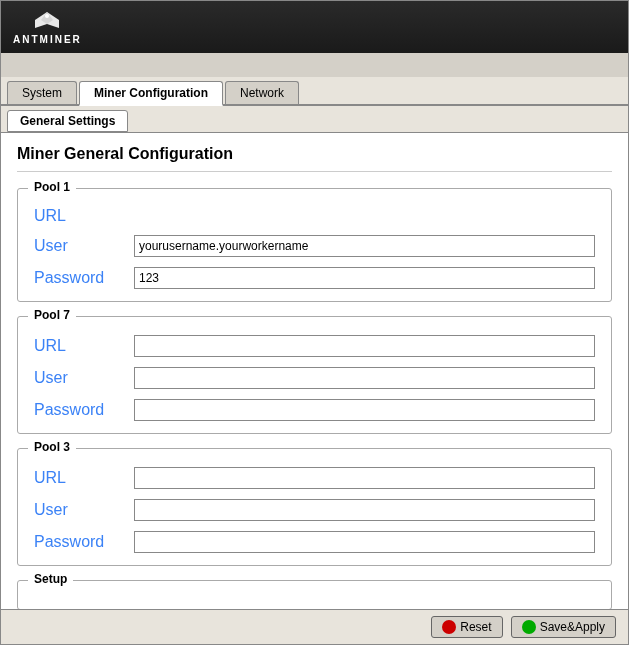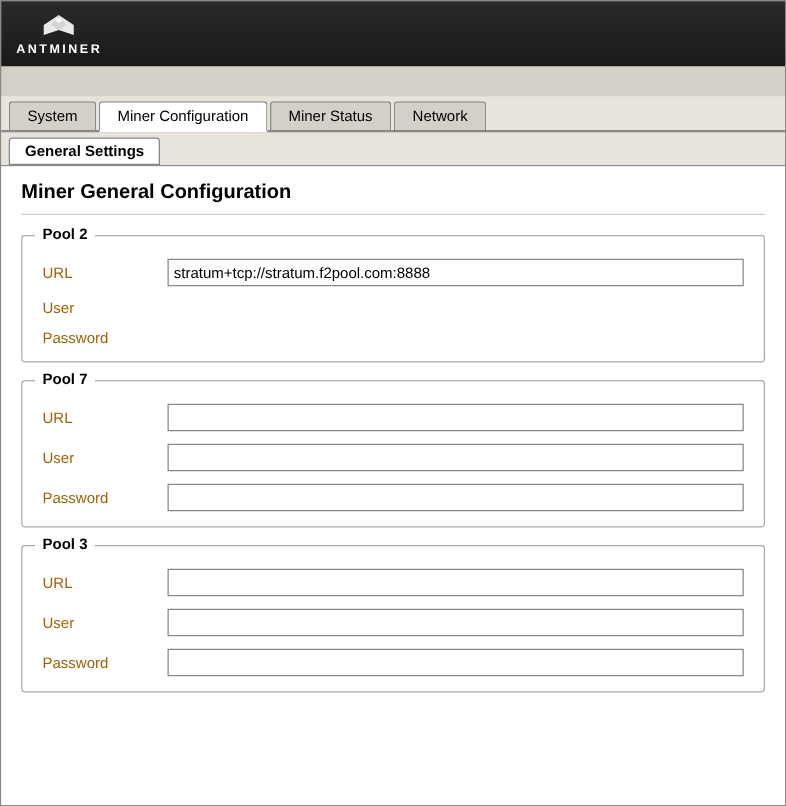--- a/index.html
+++ b/index.html
@@ -67,21 +67,21 @@
       background: #d4d0c8;
       cursor: pointer;
       font-size: 12px;
       border-radius: 3px 3px 0 0;
       color: #000;
     }
 
     .nav-tab.active {
       background: #ffffff;
       border-bottom: 2px solid #ffffff;
-      font-weight: normal;
+      font-weight: bold;
       margin-bottom: -2px;
       z-index: 1;
       position: relative;
     }
 
     
     .sub-nav-bar {
       background: #e8e4dc;
       padding: 4px 6px 0 6px;
       border-bottom: 1px solid #888;
@@ -141,22 +141,22 @@
     }
 
     .form-row {
       display: flex;
       align-items: center;
       margin-top: 10px;
     }
 
     .form-label {
       width: 100px;
-      font-size: 12px;
-      color: #a16207;
+      font-size: 16px;
+      color: #3b82f6;
       flex-shrink: 0;
     }
 
     .form-input {
       flex: 1;
       height: 22px;
       border: 1px solid #888;
       padding: 2px 4px;
       font-size: 12px;
       background: #fff;
@@ -235,43 +235,43 @@
         <polygon points="14,2 20,10 14,14 8,10" fill="#ccc" opacity="0.7"></polygon>
         <circle cx="14" cy="6" r="2" fill="#fff"></circle>
       </svg>
       <span class="logo-text">ANTMINER</span>
     </div>
   </div>
 
   <div class="nav-bar">
     <div class="nav-tab">System</div>
     <div class="nav-tab active">Miner Configuration</div>
-    <div class="nav-tab">Miner Status</div>
     <div class="nav-tab">Network</div>
   </div>
 
   <div class="sub-nav-bar">
     <div class="sub-tab active">General Settings</div>
   </div>
 
   <div class="content-area">
 
     <div class="page-title">Miner General Configuration</div>
 
     <div class="fieldset-group">
-      <span class="fieldset-legend">Pool 2</span>
+      <span class="fieldset-legend">Pool 1</span>
       <div class="form-row">
         <label class="form-label">URL</label>
-        <input class="form-input" type="text" value="stratum+tcp://stratum.f2pool.com:8888" style="">
       </div>
       <div class="form-row">
         <label class="form-label">User</label>
+        <input class="form-input" type="text" value="yourusername.yourworkername" style="">
       </div>
       <div class="form-row">
         <label class="form-label">Password</label>
+        <input class="form-input" type="text" value="123" style="">
       </div>
     </div>
 
     <div class="fieldset-group">
       <span class="fieldset-legend">Pool 7</span>
       <div class="form-row">
         <label class="form-label">URL</label>
         <input class="form-input" type="text" style="">
       </div>
       <div class="form-row">
@@ -293,17 +293,30 @@
       <div class="form-row">
         <label class="form-label">User</label>
         <input class="form-input" type="text" style="">
       </div>
       <div class="form-row">
         <label class="form-label">Password</label>
         <input class="form-input" type="text" style="">
       </div>
     </div>
 
-
-  </div>
-
+    <div class="setup-fieldset">
+      <span class="setup-legend">Setup</span>
+    </div>
+
+  </div>
+
+  <div class="footer-bar">
+    <button class="btn">
+      <span class="btn-icon-red"></span>
+      <span>Reset</span>
+    </button>
+    <button class="btn">
+      <span class="btn-icon-green"></span>
+      <span>Save&amp;Apply</span>
+    </button>
+  </div>
 
 </div>
 
 </body></html>

